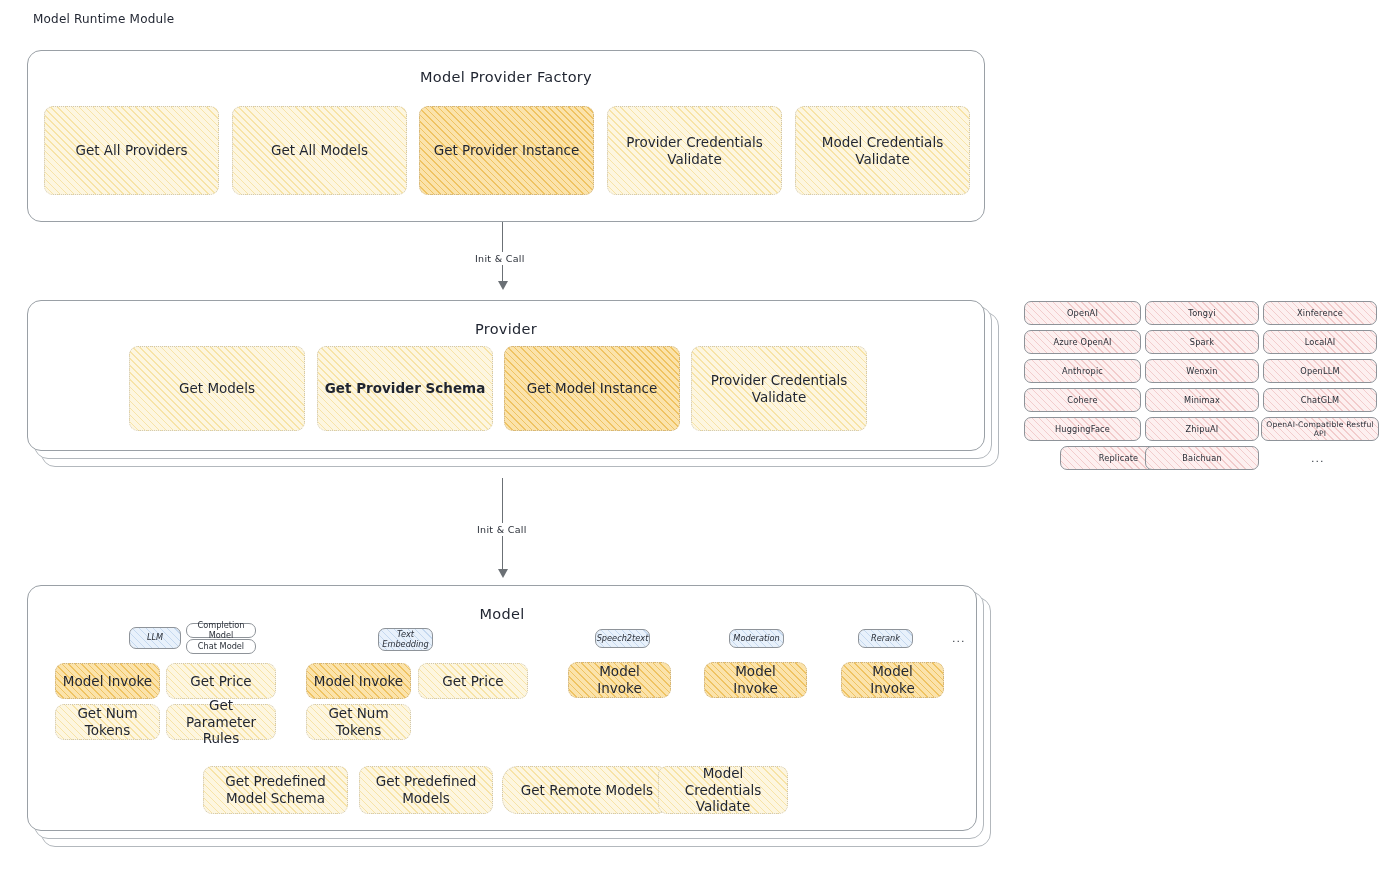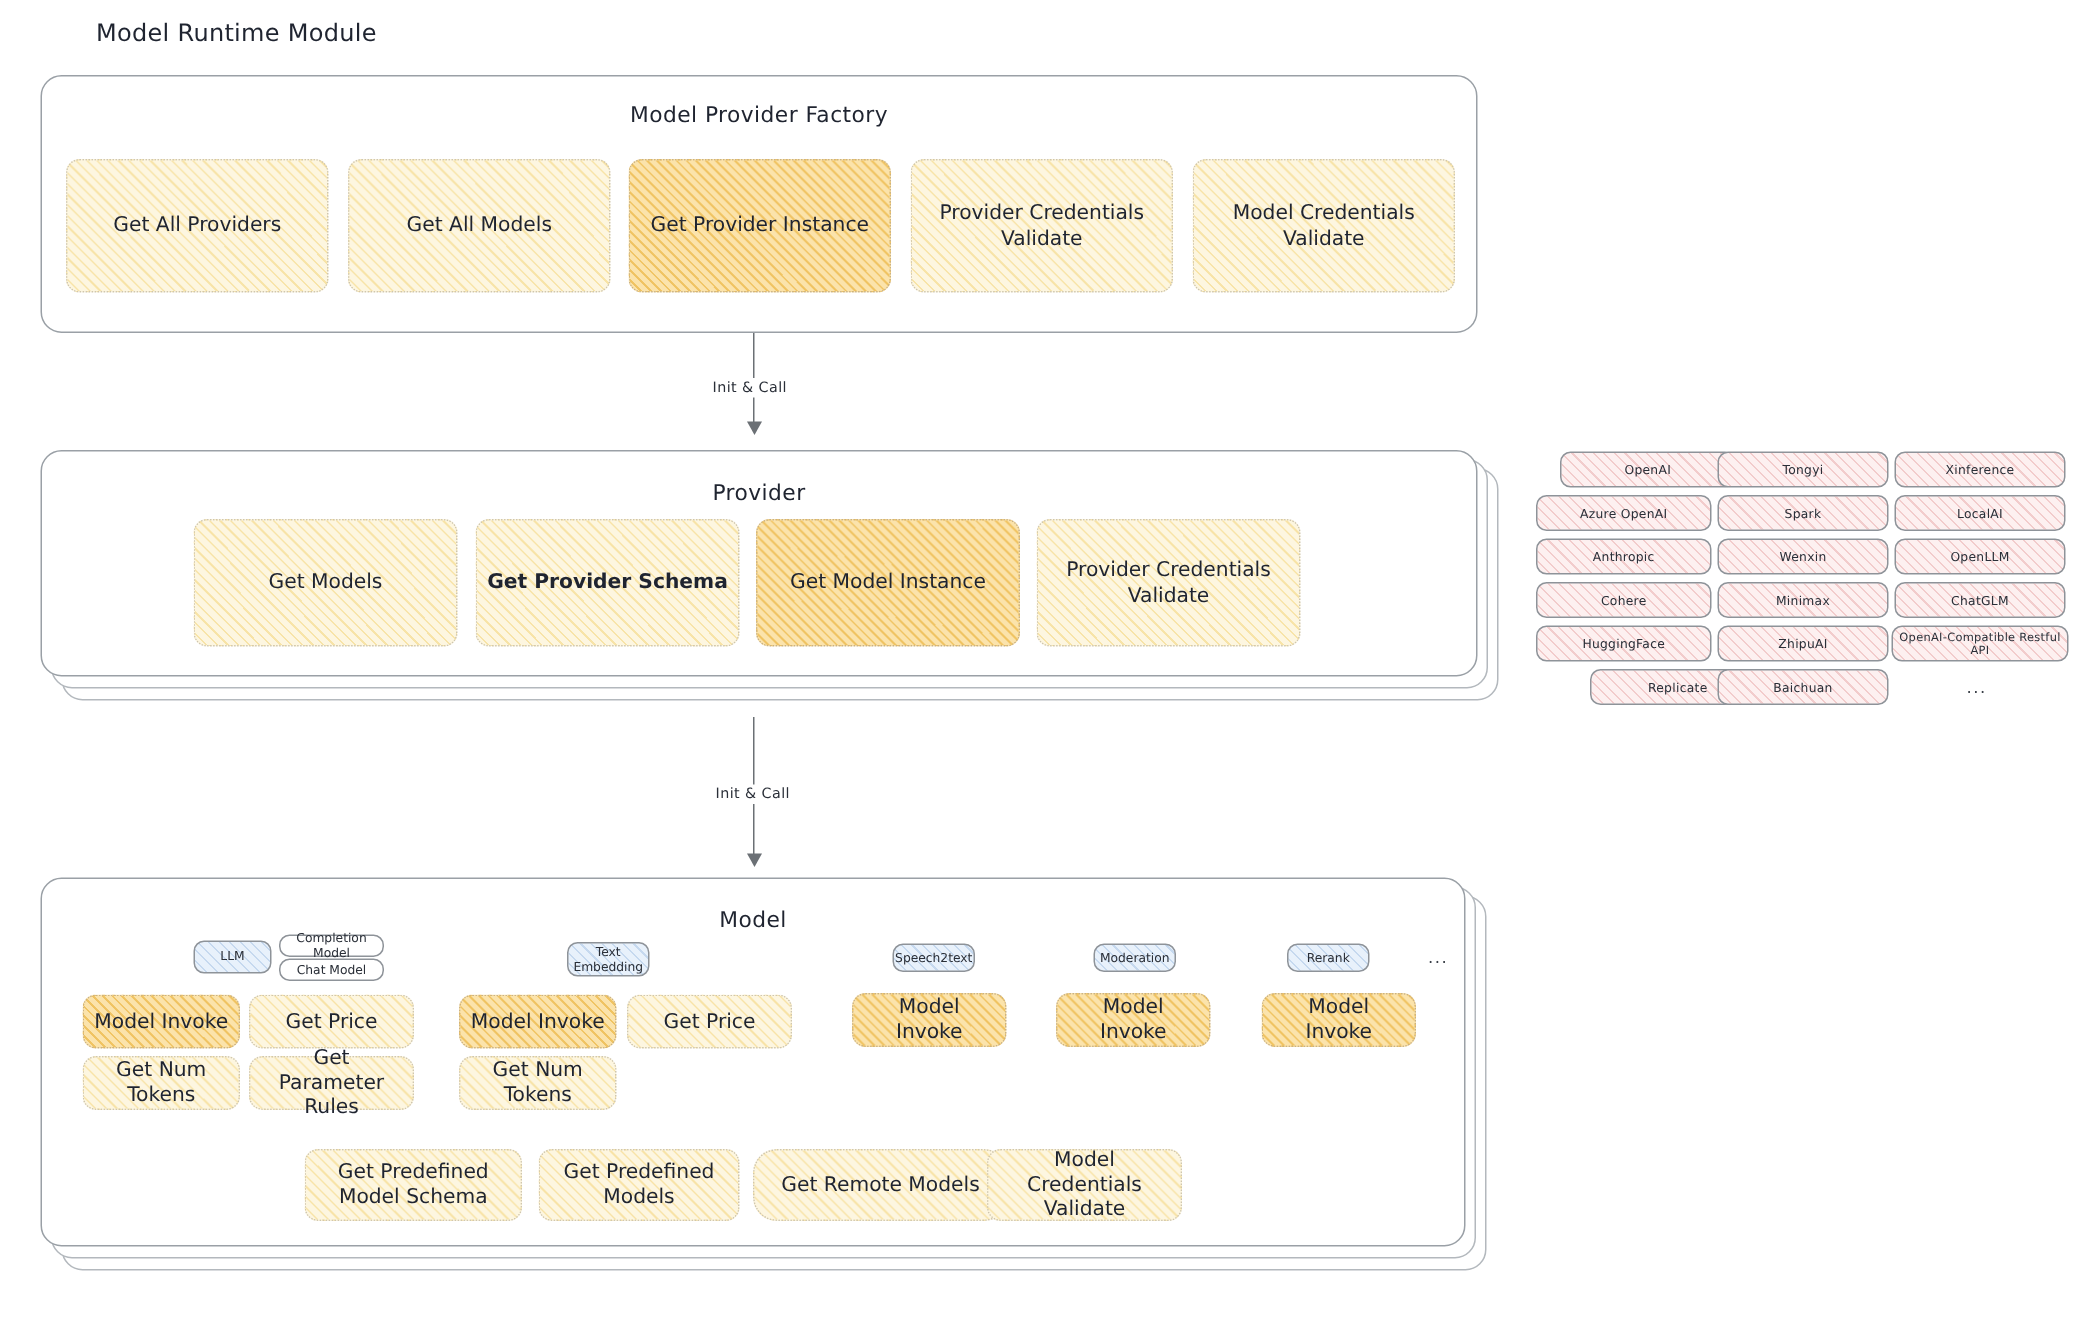--- a/index.html
+++ b/index.html
@@ -67,34 +67,35 @@
     position:absolute;box-sizing:border-box;
     border:1.2px solid #8e9399;border-radius:7px;
     display:flex;align-items:center;justify-content:center;
     text-align:center;line-height:1.15;
     font-size:8.2px;color:#2a2f38;padding:0 3px;
   }
   .tag.blue{
     background-color:#e8f1fb;
     background-image:repeating-linear-gradient(45deg,
         rgba(150,183,222,.42) 0 1px, rgba(255,255,255,0) 1px 5px);
+    font-style:italic;
   }
   .tag.white{background:#ffffff;}
 
   
   .arrow-line{position:absolute;width:1.3px;background:#6b7075;}
   .arrow-head{position:absolute;width:0;height:0;
     border-left:5px solid transparent;border-right:5px solid transparent;
     border-top:9px solid #6b7075;}
   .arrow-label{position:absolute;font-size:9.5px;color:#2a2f38;
     background:#fff;padding:1px 4px;white-space:nowrap;letter-spacing:.3px;}
 
   .ellipsis{position:absolute;font-size:11px;color:#3a3f48;letter-spacing:1px;}
 
-  .page-title{position:absolute;font-size:16px;color:#1f2430;letter-spacing:.2px;margin-left:31px;}
+  .page-title{position:absolute;font-size:12px;color:#1f2430;letter-spacing:.2px;}
 </style>
 </head>
 <body>
 
 <div class="canvas">
 
   <div class="page-title" style="left:33px;top:12px;">Model Runtime Module</div>
 
   <div class="card" style="left:27px;top:50px;width:958px;height:172px;">
     <div class="card-title" style="top:18px;">Model Provider Factory</div>
@@ -112,21 +113,21 @@
   <div class="card-shadow2" style="left:41px;top:312px;width:958px;height:155px;"></div>
   <div class="card-shadow1" style="left:34px;top:306px;width:958px;height:153px;"></div>
   <div class="card" style="left:27px;top:300px;width:958px;height:151px;">
     <div class="card-title" style="top:20px;">Provider</div>
   </div>
   <div class="hbox light" style="left:129px;top:346px;width:176px;height:85px;">Get Models</div>
   <div class="hbox light" style="left:317px;top:346px;width:176px;height:85px;font-weight:bold;">Get Provider Schema</div>
   <div class="hbox dark" style="left:504px;top:346px;width:176px;height:85px;">Get Model Instance</div>
   <div class="hbox light" style="left:691px;top:346px;width:176px;height:85px;">Provider Credentials Validate</div>
 
-  <div class="pill" style="left:1024px;top:301px;width:117px;height:24px;margin-left:16px;">OpenAI</div>
+  <div class="pill" style="left:1024px;top:301px;width:117px;height:24px;">OpenAI</div>
   <div class="pill" style="left:1024px;top:330px;width:117px;height:24px;">Azure OpenAI</div>
   <div class="pill" style="left:1024px;top:359px;width:117px;height:24px;">Anthropic</div>
   <div class="pill" style="left:1024px;top:388px;width:117px;height:24px;">Cohere</div>
   <div class="pill" style="left:1024px;top:417px;width:117px;height:24px;">HuggingFace</div>
   <div class="pill" style="left:1024px;top:446px;width:117px;height:24px;margin-left:36px;">Replicate</div>
 
   <div class="pill" style="left:1145px;top:301px;width:114px;height:24px;">Tongyi</div>
   <div class="pill" style="left:1145px;top:330px;width:114px;height:24px;">Spark</div>
   <div class="pill" style="left:1145px;top:359px;width:114px;height:24px;">Wenxin</div>
   <div class="pill" style="left:1145px;top:388px;width:114px;height:24px;">Minimax</div>

